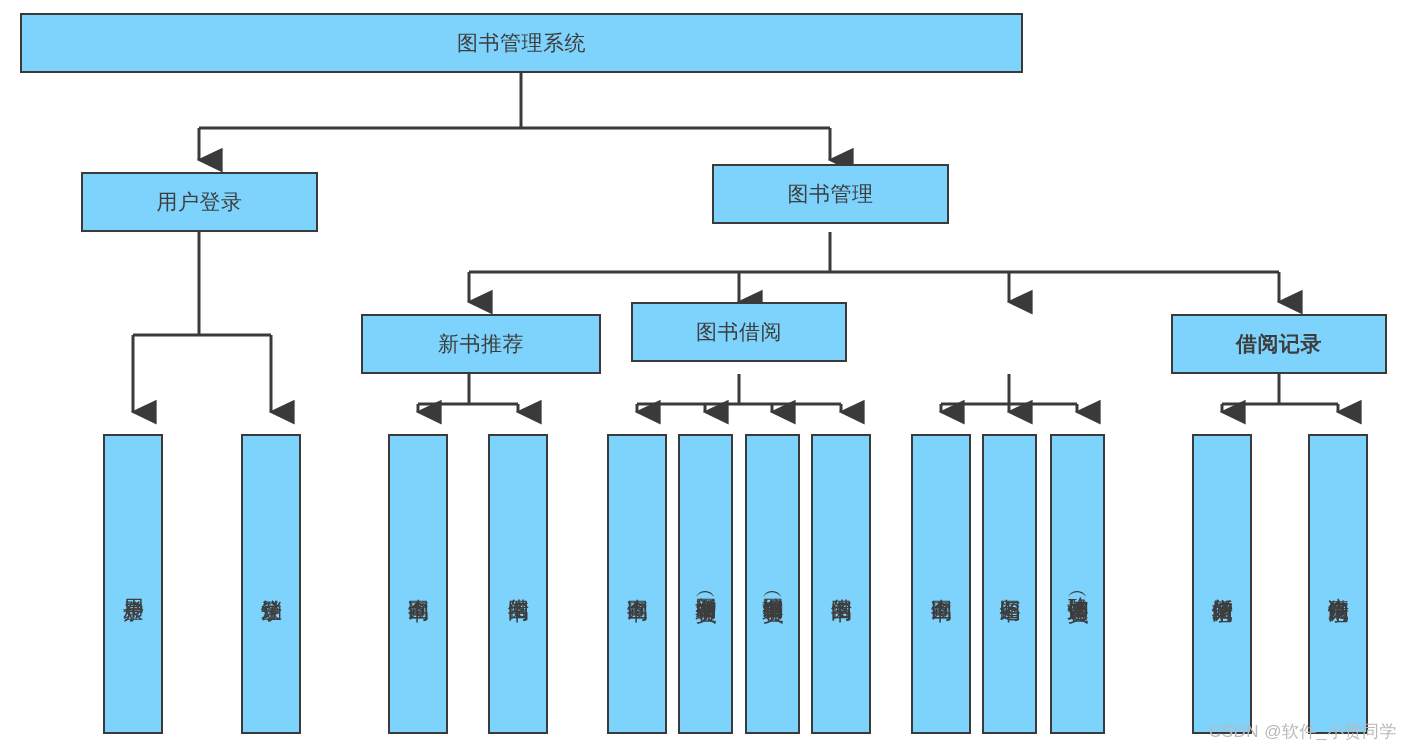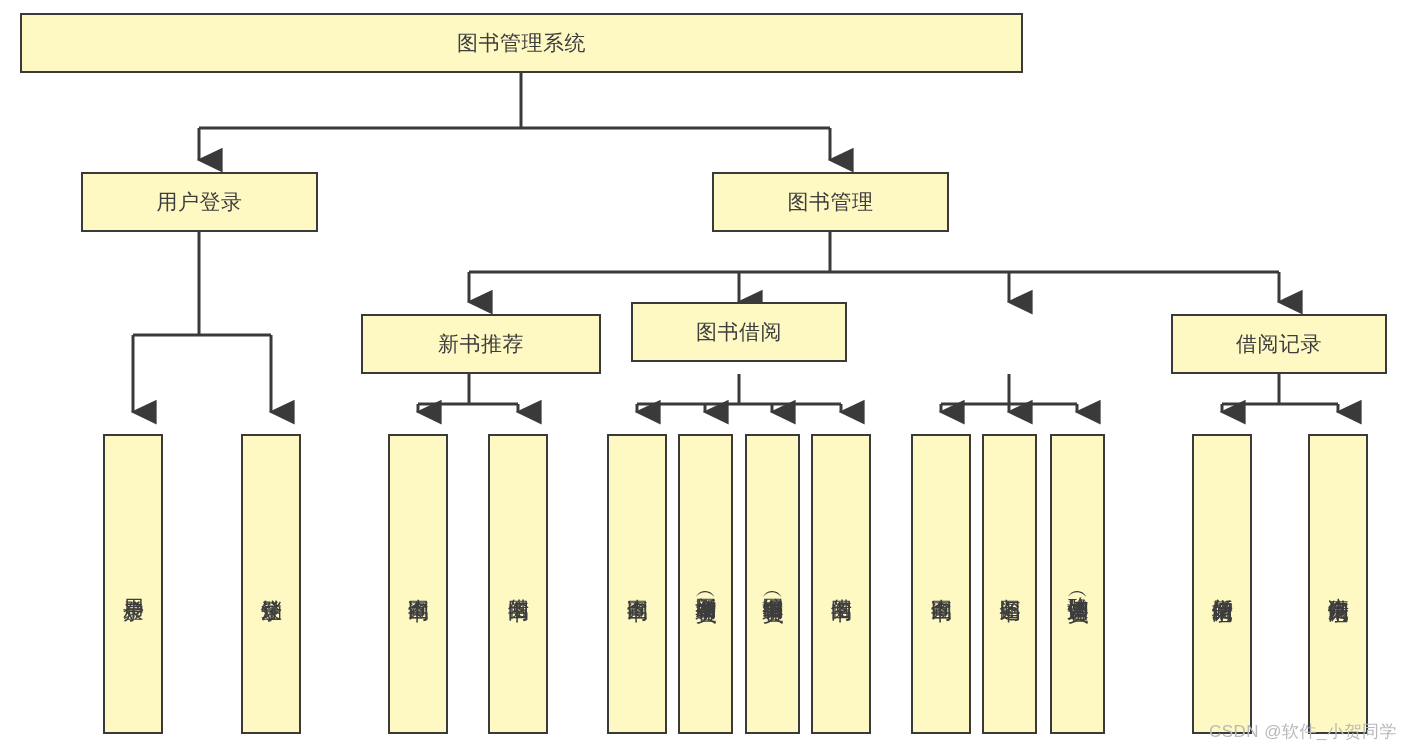--- a/index.html
+++ b/index.html
@@ -23,21 +23,21 @@
     left: 0;
     top: 0;
     width: 1405px;
     height: 747px;
     pointer-events: none;
   }
   .node {
     position: absolute;
     box-sizing: border-box;
     border: 2.5px solid #3a3a3a;
-    background: #fef9c3;
+    background: #7dd3fc;
     color: #3d3d3d;
     display: flex;
     align-items: center;
     justify-content: center;
     line-height: 1.18;
   }
   .node.h {
     font-size: 21px;
     letter-spacing: 0.5px;
   }
@@ -124,34 +124,34 @@
   </svg>
 
   <div class="node h" style="left:20px; top:13px; width:1003px; height:60px;">
     <span>图书管理系统</span>
   </div>
 
   <div class="node h" style="left:81px; top:172px; width:237px; height:60px;">
     <span>用户登录</span>
   </div>
 
-  <div class="node h" style="left:712px; top:172px; width:237px; height:60px;">
+  <div class="node h" style="left:712px; top:164px; width:237px; height:60px;">
     <span>图书管理</span>
   </div>
 
   <div class="node h" style="left:361px; top:314px; width:240px; height:60px;">
     <span>新书推荐</span>
   </div>
 
   <div class="node h" style="left:631px; top:302px; width:216px; height:60px;">
     <span>图书借阅</span>
   </div>
 
 
-  <div class="node h" style="left:1171px; top:314px; width:216px; height:60px;">
+  <div class="node h" style="left:1171px; top:314px; width:216px; height:60px;font-weight:bold;">
     <span>借阅记录</span>
   </div>
 
   <div class="node v" style="left:103px; top:434px; width:60px; height:300px;">
     <span class="vtxt">用户登录</span>
   </div>
 
   <div class="node v" style="left:241px; top:434px; width:60px; height:300px;">
     <span class="vtxt">注销登录</span>
   </div>

